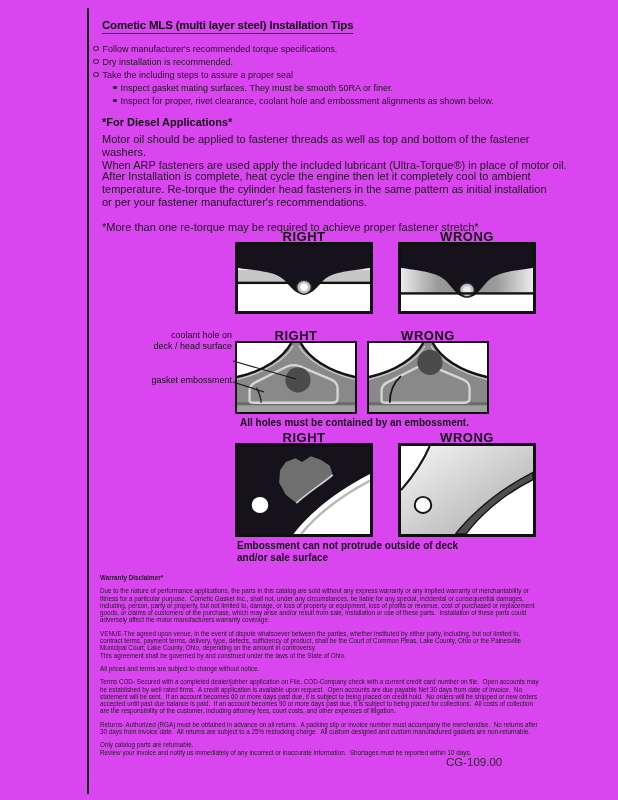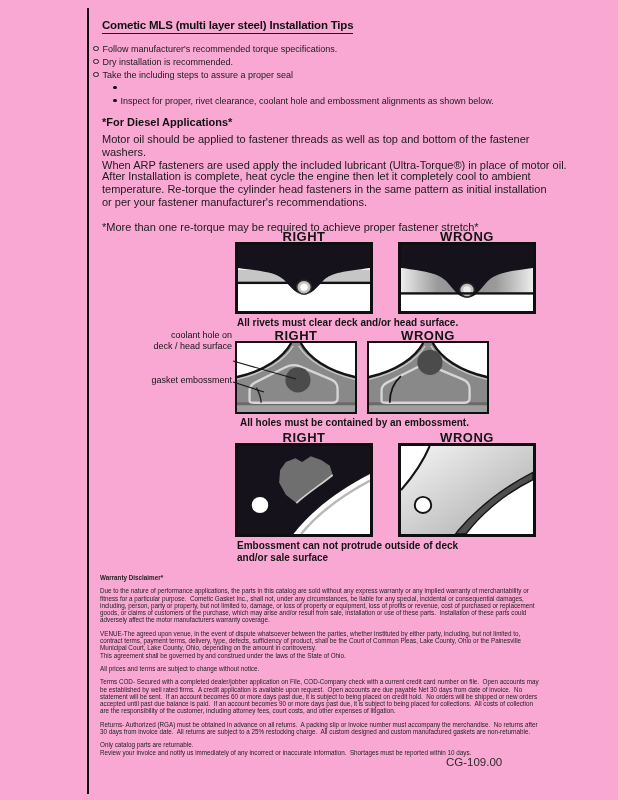--- a/index.html
+++ b/index.html
@@ -1,16 +1,16 @@
 <!DOCTYPE html>
 <html><head>
 <meta charset="utf-8">
 <style>
   html,body{margin:0;padding:0;background:#ffffff;}
-  .page{position:relative;width:618px;height:800px;background:#f9a8d4;overflow:hidden;
+  .page{position:relative;width:618px;height:800px;background:#d946ef;overflow:hidden;
         font-family:"Liberation Sans",sans-serif;color:#1a1a1a;}
   .left-rule{position:absolute;left:87px;top:8px;width:2px;height:786px;background:#0e0e0e;}
   .title{position:absolute;left:102px;top:19px;margin:0;font-size:11.5px;font-weight:bold;
          letter-spacing:-0.2px;color:#111;border-bottom:1.5px solid #111;padding-bottom:2px;
          display:inline-block;}
   .bullets{position:absolute;left:93px;top:42px;font-size:9px;color:#1a1a1a;}
   .b-row{display:flex;align-items:center;height:13px;}
   .b-row.sub{margin-left:20px;}
   .odot{width:3.5px;height:3.5px;border:1px solid #222;border-radius:50%;margin-right:4px;flex:0 0 auto;}
   .fdot{width:3.5px;height:3.5px;background:#111;border-radius:50%;margin-right:4px;flex:0 0 auto;}
@@ -47,20 +47,21 @@
     <div class="b-row">
         <span class="odot"></span>
         <span>Dry installation is recommended.</span>
       </div>
     <div class="b-row">
         <span class="odot"></span>
         <span>Take the including steps to assure a proper seal</span>
       </div>
     <div class="b-row sub">
         <span class="fdot"></span>
+        <span>Inspect gasket mating surfaces.  They must be smooth 50RA or finer.</span>
       </div>
     <div class="b-row sub">
         <span class="fdot"></span>
         <span>Inspect for proper, rivet clearance, coolant hole and embossment alignments as shown below.</span>
       </div>
   </div>
 
   <div class="sec-head" style="top:116px;">*For Diesel Applications*</div>
   <div class="para" style="top:133px;">Motor oil should be applied to fastener threads as well as top and bottom of the fastener washers.
 When ARP fasteners are used apply the included lubricant (Ultra-Torque®) in place of motor oil.</div>
@@ -96,21 +97,20 @@
       </defs>
       <rect width="138" height="72" fill="#ffffff"></rect>
       <rect x="0" y="26" width="138" height="26" fill="url(#gw1)"></rect>
       <path d="M0,0 H138 V25 C112,28.5 98,31 90,40 C82,50 77,57.5 69,57.5 C61,57.5 56,50 48,40 C40,31 26,28.5 0,25 Z" fill="#16121b"></path>
       <circle cx="69" cy="49" r="7.6" fill="#c2c2c2" stroke="#2b2b2b" stroke-width="1.5"></circle>
       <circle cx="69" cy="49" r="4" fill="#ececec"></circle>
       <rect x="0" y="51.5" width="138" height="2.6" fill="#121212"></rect>
     </svg>
   </div>
 
-  <div class="caption" style="left:237px;top:317px;">All rivets must clear deck and/or head surface.</div>
 
   <div class="dlabel" style="left:235px;top:328px;width:122px;">RIGHT</div>
   <div class="dlabel" style="left:367px;top:328px;width:122px;">WRONG</div>
 
   <div class="ann" style="left:110px;top:330px;">coolant hole on
 deck / head surface</div>
   <div class="ann" style="left:110px;top:375px;">gasket embossment</div>
 
   <div class="dbox bd25" style="left:235px;top:341px;width:122px;height:73px;">
     <svg viewBox="0 0 122 71" preserveAspectRatio="none">

